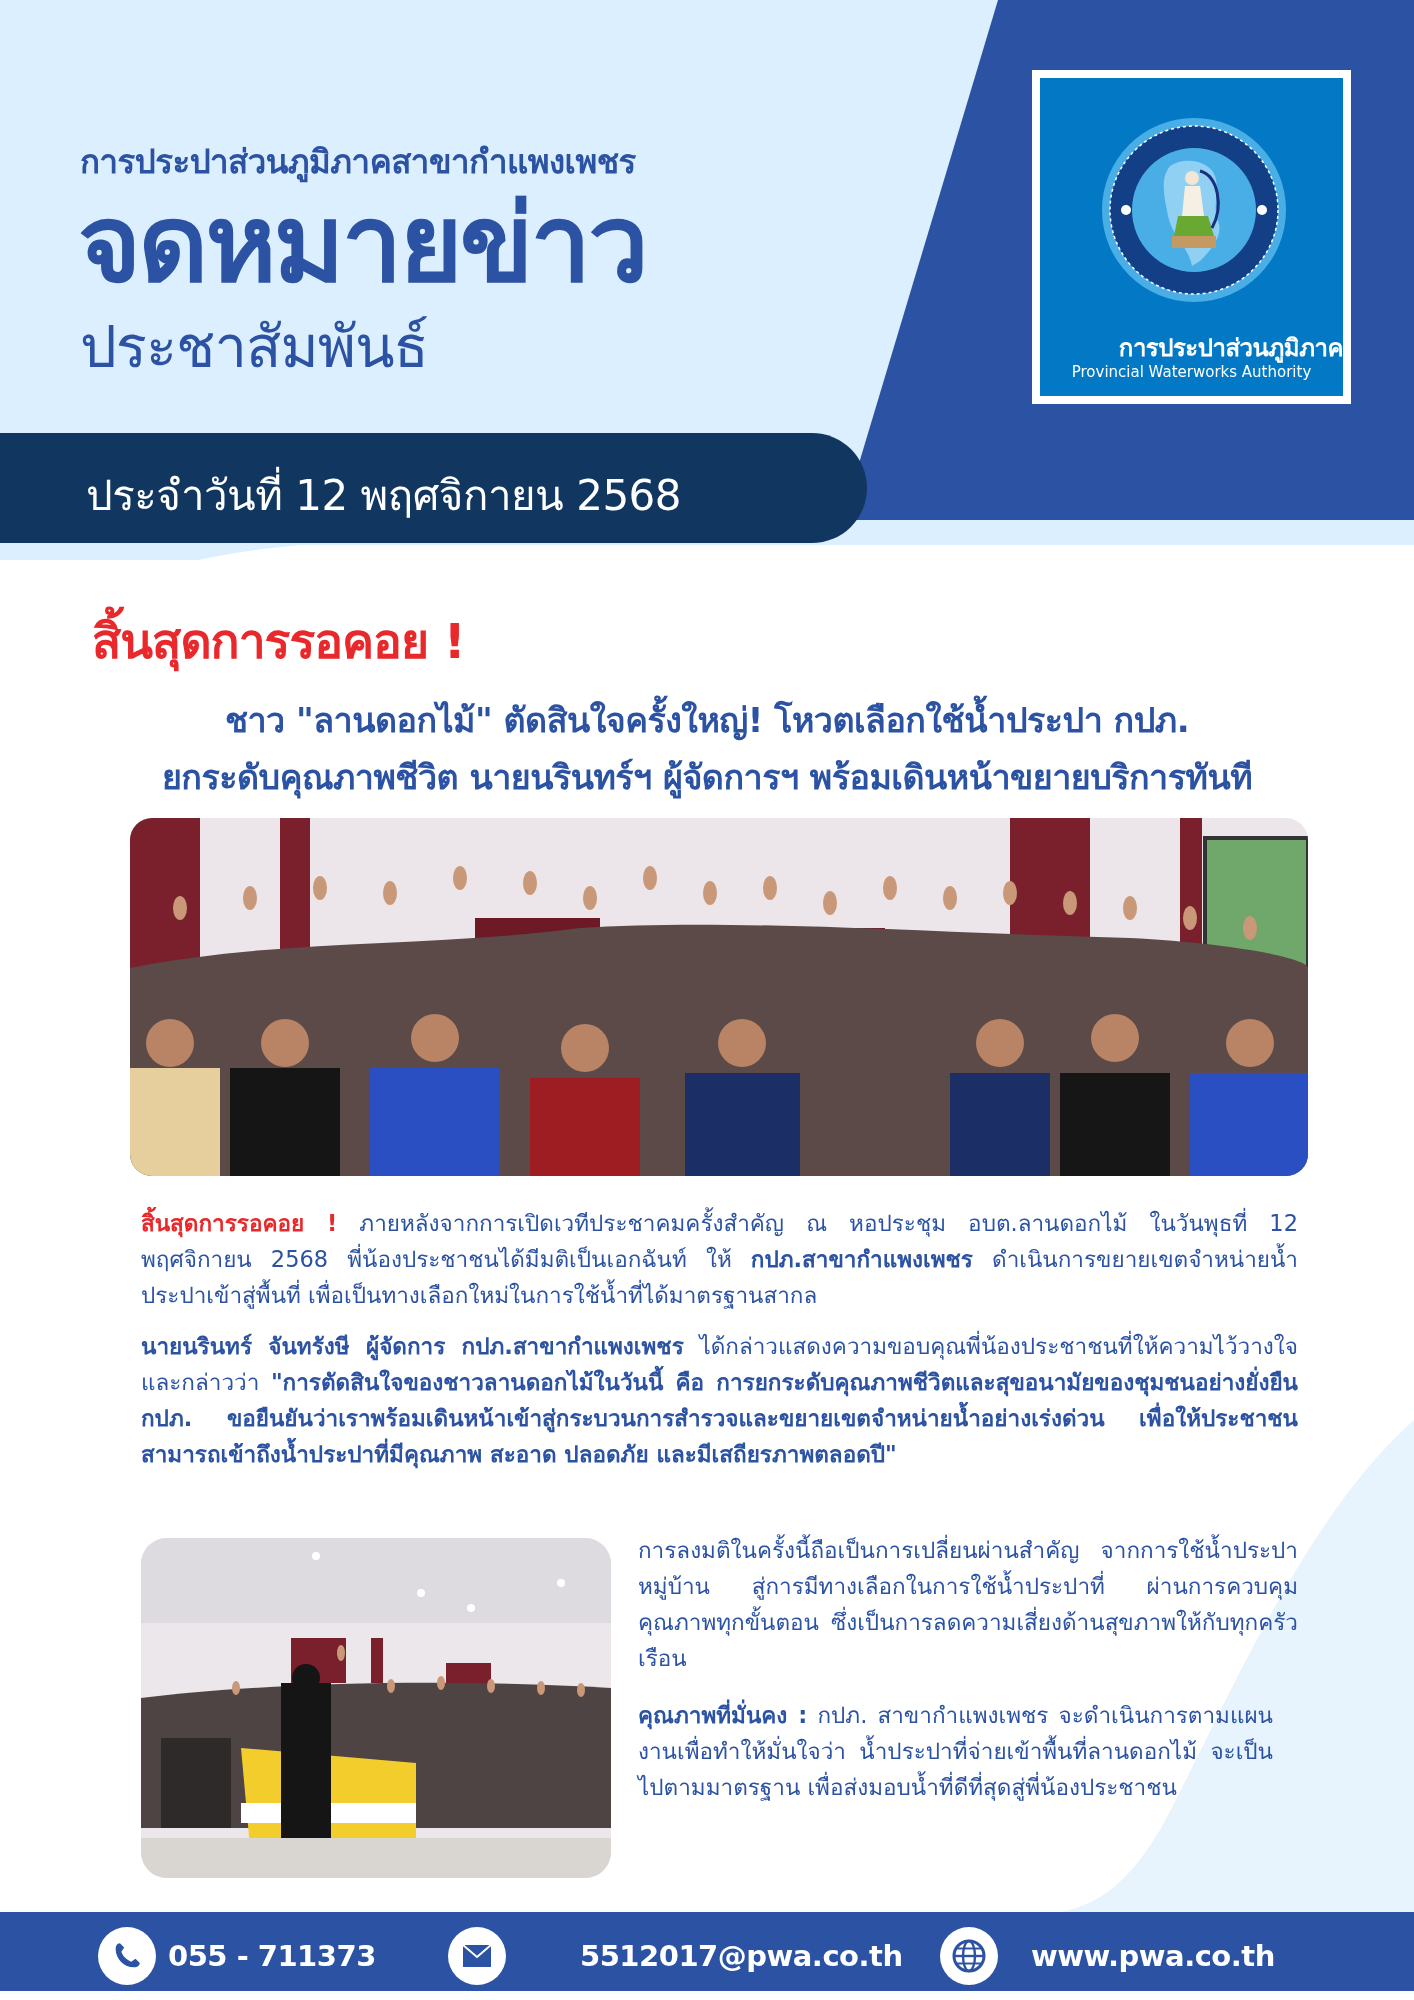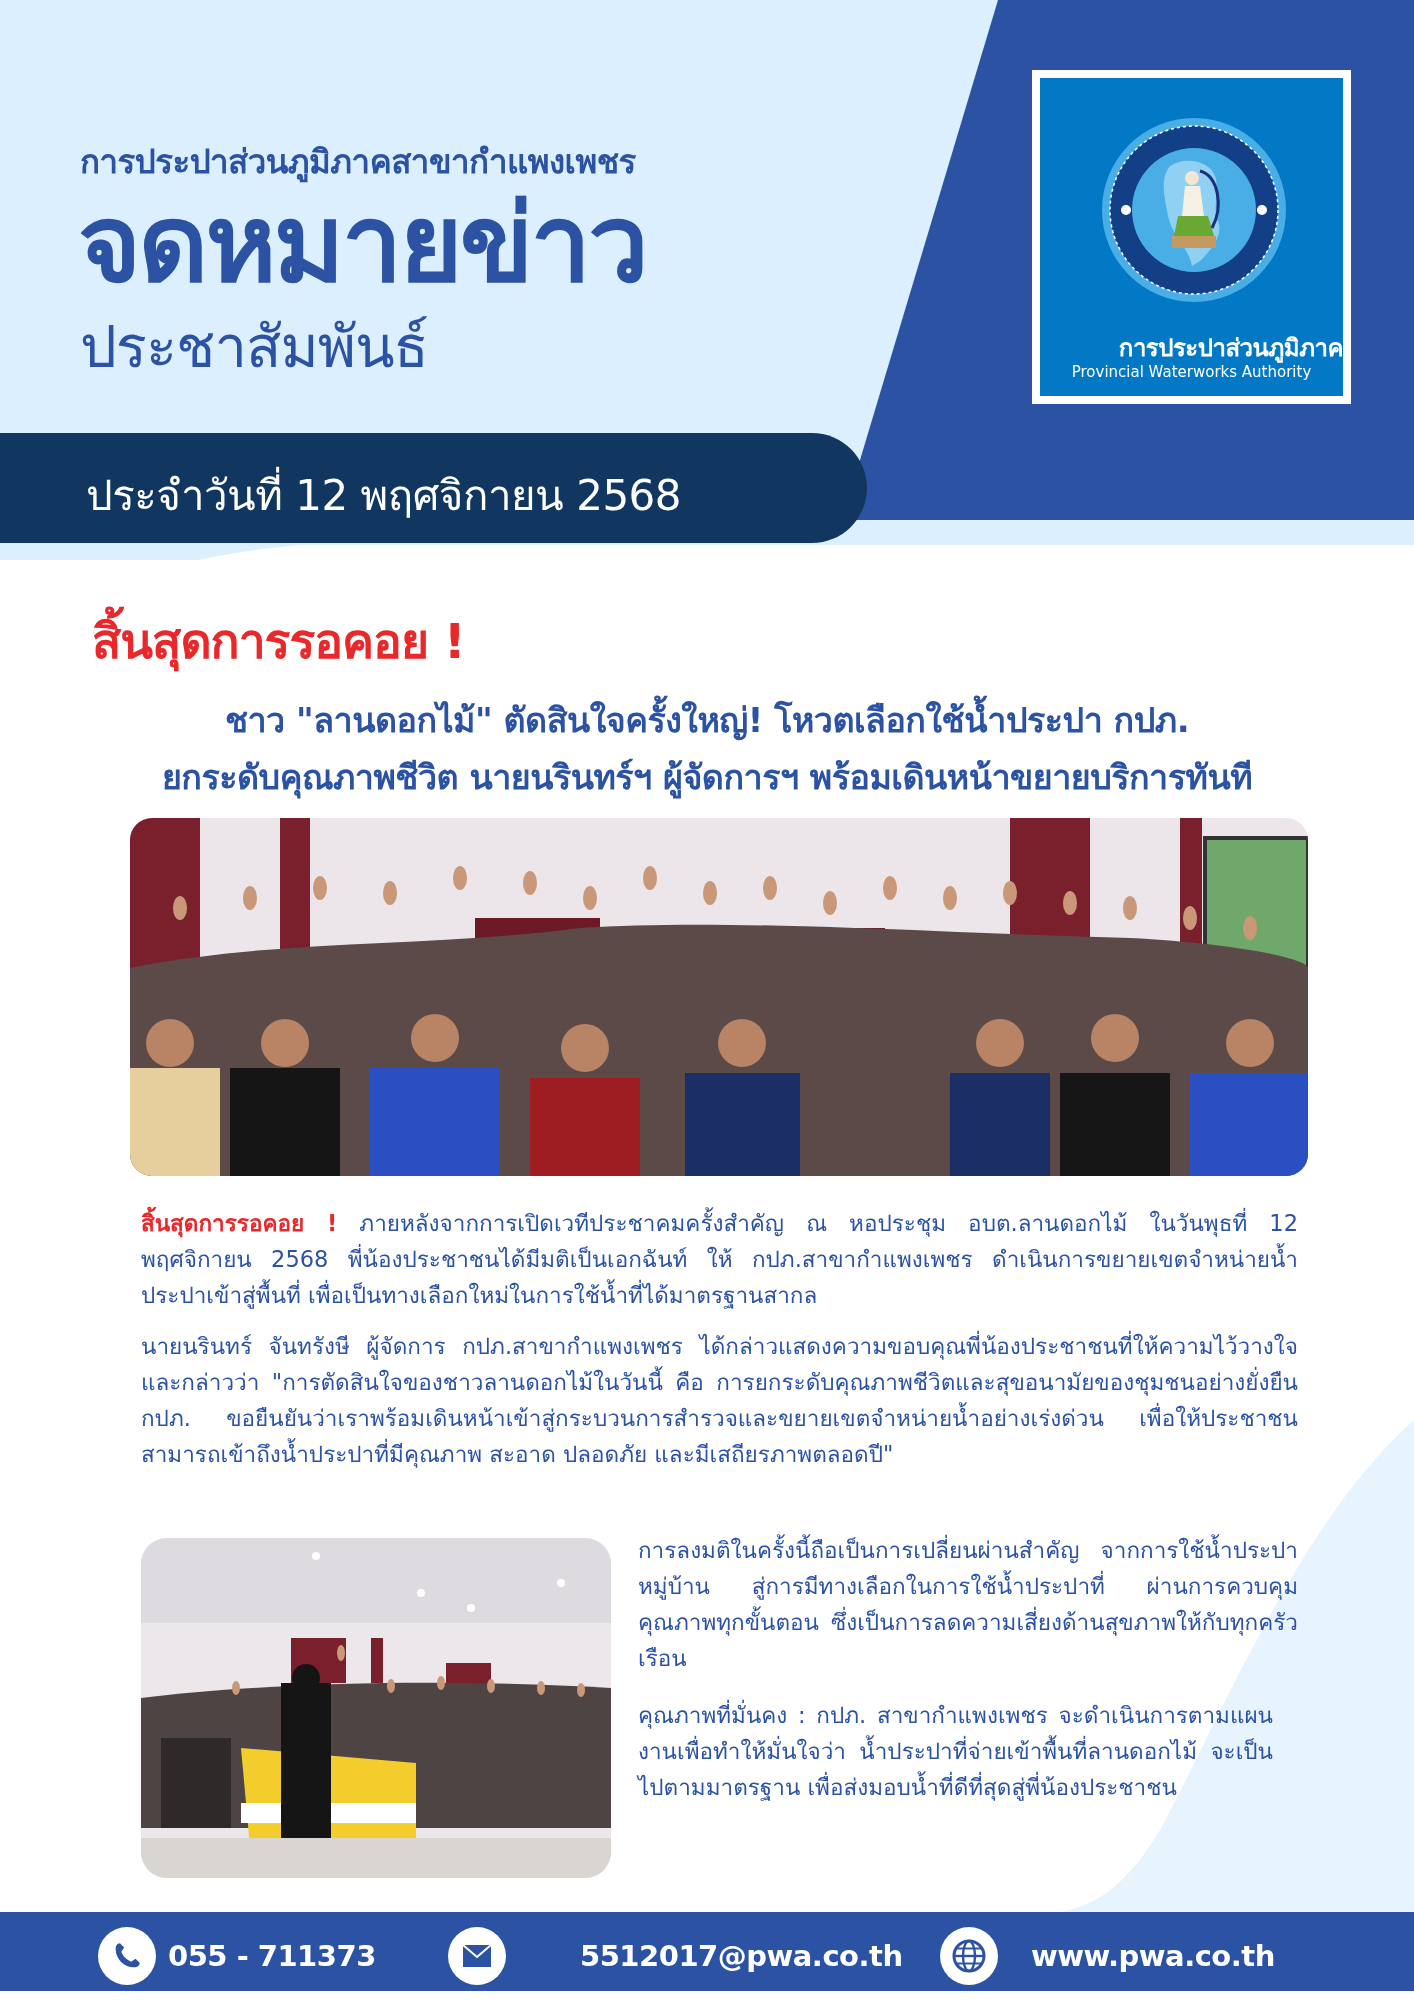--- a/index.html
+++ b/index.html
@@ -32,21 +32,21 @@
   .headline.l2 { top: 750px; }
 
   
   .photo { position: absolute; overflow: hidden; }
   .photo-main { left: 130px; top: 818px; width: 1178px; height: 358px; border-radius: 22px; }
   .photo-second { left: 141px; top: 1538px; width: 470px; height: 340px; border-radius: 26px; }
   .photo svg { display: block; width: 100%; height: 100%; }
 
   
   .para { position: absolute; font-size: 22.5px; line-height: 36px; color: #2b52a3; text-align: justify; }
-  .para b { font-weight: normal; }
+  .para b { font-weight: bold; }
   .para .red { color: #e8282b; font-weight: bold; }
   .p1 { left: 141px; top: 1205px; width: 1157px; }
   .p2 { left: 141px; top: 1328px; width: 1157px; }
   .p3 { left: 638px; top: 1532px; width: 660px; }
   .p4 { left: 638px; top: 1697px; width: 635px; }
 
   
   .footer { position: absolute; left: 0; top: 1912px; width: 1414px; height: 79px; background: #2b52a3; }
   .contact { position: absolute; top: 0; height: 88px; display: flex; align-items: center; gap: 12px; color: #ffffff; }
   .contact .icon { width: 58px; height: 58px; border-radius: 50%; background: #ffffff; display: flex; align-items: center; justify-content: center; flex-shrink: 0; }

